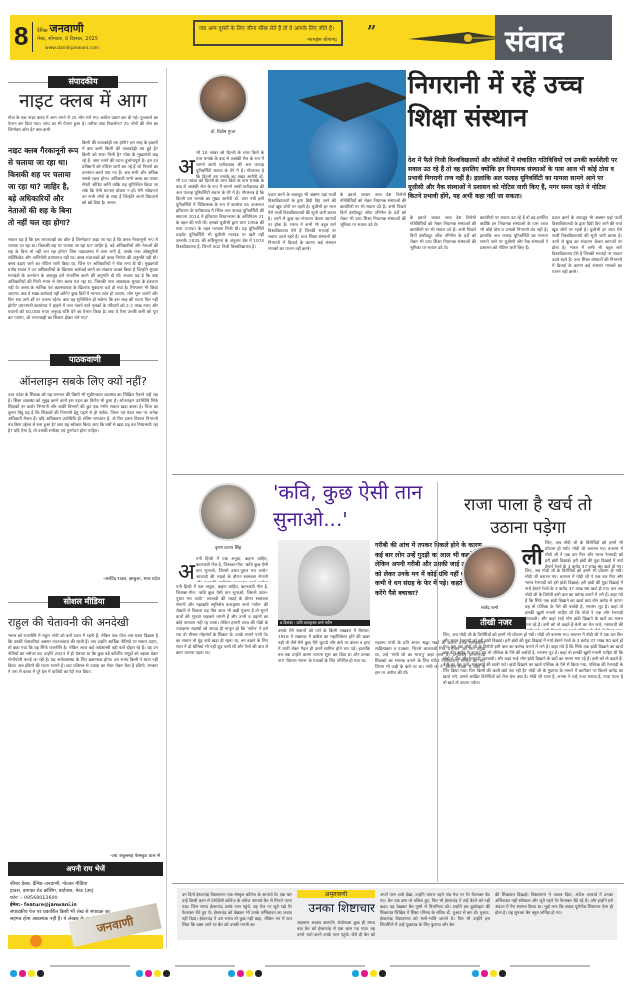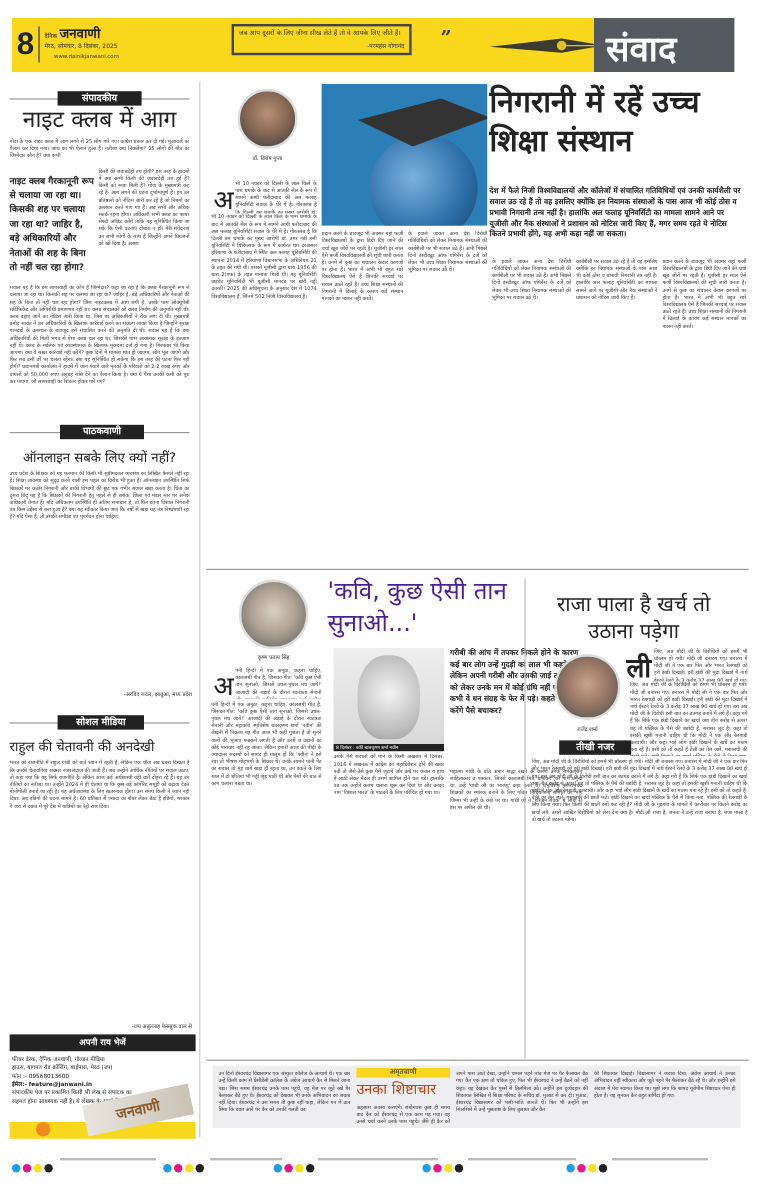--- a/index.html
+++ b/index.html
@@ -41,21 +41,21 @@
   #poet-face{left:20px;top:6px;width:52px;height:70px;border-radius:45% 45% 40% 40%;background:radial-gradient(circle at 50% 45%,#f4f4f4,#bbb 70%,#999)}
   #poet-caption{left:278px;top:620px;width:92px;background:#222;color:#fff;font-size:3.8px;line-height:6px;padding-left:2px}
   #pull2{left:375px;top:540px;width:110px;font-size:6.3px;line-height:9.5px;color:#222;font-weight:bold}
   
   #raja-head{left:453px;top:493px;width:150px;text-align:center;font-size:17px;line-height:23px;color:#222}
   #author3{left:462px;top:545px;width:55px;height:55px;border-radius:50%;background:radial-gradient(circle at 50% 45%,#caa48c 0,#9a7866 45%,#555 90%);border:2px solid #ddd}
   #teekhi{left:466px;top:617px;width:60px}
   
   #amrit-box{left:177px;top:888px;width:440px;height:52px;background:#eeeef0}
   #amrit-label{left:297px;top:890px;width:78px;height:8px;background:#f9d71c;font-size:6px;line-height:8px;text-align:center;color:#222}
-  #amrit-title{left:297px;top:899px;width:78px;font-size:12px;text-align:left;color:#c2410c}
+  #amrit-title{left:297px;top:899px;width:78px;font-size:12px;text-align:right;color:#0f172a}
   #apni{left:8px;top:862px;width:155px;height:14px;font-size:7px;line-height:14px}
   #contact{left:10px;top:880px;width:110px;font-size:4.8px;line-height:7px;color:#222}
   #paperimg{left:8px;top:935px;width:155px;height:14px;background:#f9d71c}
   .reg{position:absolute;top:962px;height:8px}
   .dot{display:inline-block;width:7px;height:7px;border-radius:50%;margin-right:2px}
   .regline{position:absolute;top:965px;height:2px;background:#bbb}
 </style>
 </head>
 <body>
 

